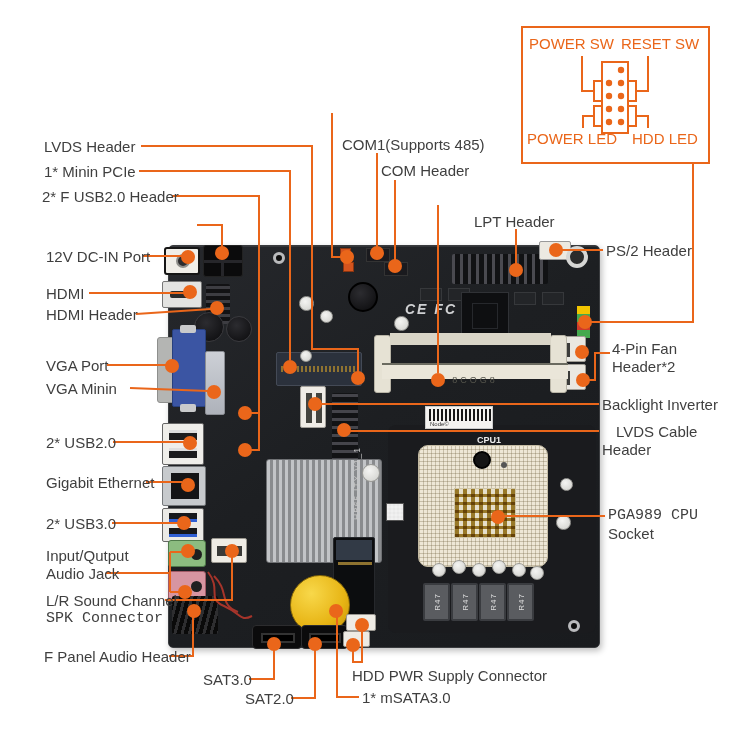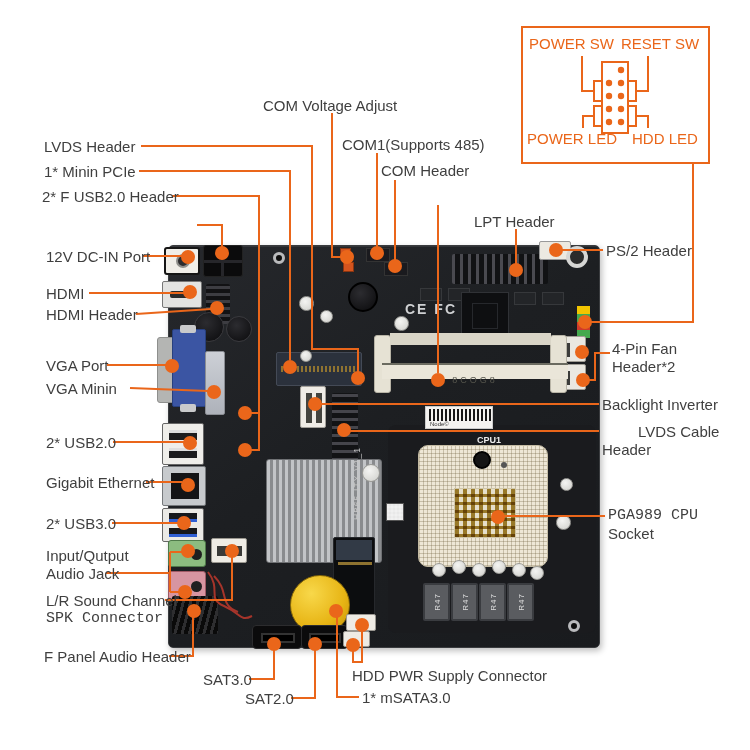--- a/index.html
+++ b/index.html
@@ -88,21 +88,21 @@
 
   <div class="cmp" style="left:420px;top:288px;width:22px;height:13px;background:#232528;border:1px solid #36383b;"></div>
   <div class="cmp" style="left:448px;top:288px;width:22px;height:13px;background:#232528;border:1px solid #36383b;"></div>
   <div class="cmp" style="left:514px;top:292px;width:22px;height:13px;background:#232528;border:1px solid #36383b;"></div>
   <div class="cmp" style="left:542px;top:292px;width:22px;height:13px;background:#232528;border:1px solid #36383b;"></div>
 
   <div class="cmp" style="left:461px;top:292px;width:48px;height:48px;background:#0e0f11;border:1px solid #303236;">
     <div class="cmp" style="left:10px;top:10px;width:26px;height:26px;border:1px solid #26282c;"></div>
   </div>
   <div class="cmp blackcyl" style="left:348px;top:282px;width:30px;height:30px;border:2px solid #000;"></div>
-  <div class="cmp" style="left:405px;top:301px;color:#cfd0d2;font-size:14px;font-weight:bold;letter-spacing:2px;z-index:2;">
+  <div class="cmp" style="left:405px;top:301px;color:#cfd0d2;font-size:14px;font-weight:bold;letter-spacing:2px;z-index:2;font-style:italic;">
     <span>CE</span>
     <span>FC</span>
   </div>
 
   <div class="cmp" style="left:577px;top:306px;width:13px;height:32px;">
     <div class="cmp" style="left:0;top:0;width:13px;height:8px;background:#f2c500;"></div>
     <div class="cmp" style="left:0;top:8px;width:13px;height:8px;background:#44a94e;"></div>
     <div class="cmp" style="left:0;top:16px;width:13px;height:8px;background:#cf3a2b;"></div>
     <div class="cmp" style="left:0;top:24px;width:13px;height:8px;background:#44a94e;"></div>
   </div>
@@ -296,21 +296,20 @@
         <circle cx="621" cy="96" r="3.2"></circle>
       <circle cx="621" cy="109" r="3.2"></circle>
         <circle cx="621" cy="122" r="3.2"></circle>
       <circle cx="609" cy="83" r="3.2"></circle>
         <circle cx="609" cy="96" r="3.2"></circle>
       <circle cx="609" cy="109" r="3.2"></circle>
         <circle cx="609" cy="122" r="3.2"></circle>
     </g>
   </svg>
 
-  <span class="lbl" style="left:263px;top:97px;">COM Voltage Adjust</span>
   <span class="lbl" style="left:342px;top:136px;">COM1(Supports 485)</span>
   <span class="lbl" style="left:381px;top:162px;">COM Header</span>
   <span class="lbl" style="left:474px;top:213px;">LPT Header</span>
 
   <span class="lbl" style="left:44px;top:138px;">LVDS Header</span>
   <span class="lbl" style="left:44px;top:163px;">1* Minin PCIe</span>
   <span class="lbl" style="left:42px;top:188px;">2* F USB2.0 Header</span>
   <span class="lbl" style="left:46px;top:248px;">12V DC-IN Port</span>
   <span class="lbl" style="left:46px;top:285px;">HDMI</span>
   <span class="lbl" style="left:46px;top:306px;">HDMI Header</span>
@@ -327,18 +326,18 @@
 
   <span class="lbl" style="left:203px;top:671px;">SAT3.0</span>
   <span class="lbl" style="left:245px;top:690px;">SAT2.0</span>
   <span class="lbl" style="left:362px;top:689px;">1* mSATA3.0</span>
   <span class="lbl" style="left:352px;top:667px;">HDD PWR Supply Connector</span>
 
   <span class="lbl" style="left:606px;top:242px;">PS/2 Header</span>
   <span class="lbl" style="left:612px;top:340px;">4-Pin Fan</span>
   <span class="lbl" style="left:612px;top:358px;">Header*2</span>
   <span class="lbl" style="left:602px;top:396px;">Backlight Inverter</span>
-  <span class="lbl" style="left:622px;top:423px;padding-left:16px;">LVDS Cable</span>
+  <span class="lbl" style="left:600px;top:423px;padding-left:16px;">LVDS Cable</span>
   <span class="lbl" style="left:602px;top:441px;">Header</span>
   <span class="lbl" style="left:608px;top:507px;font-family:Liberation Mono, monospace;">PGA989 CPU</span>
   <span class="lbl" style="left:608px;top:525px;">Socket</span>
 
 </div>
 
 </body></html>

